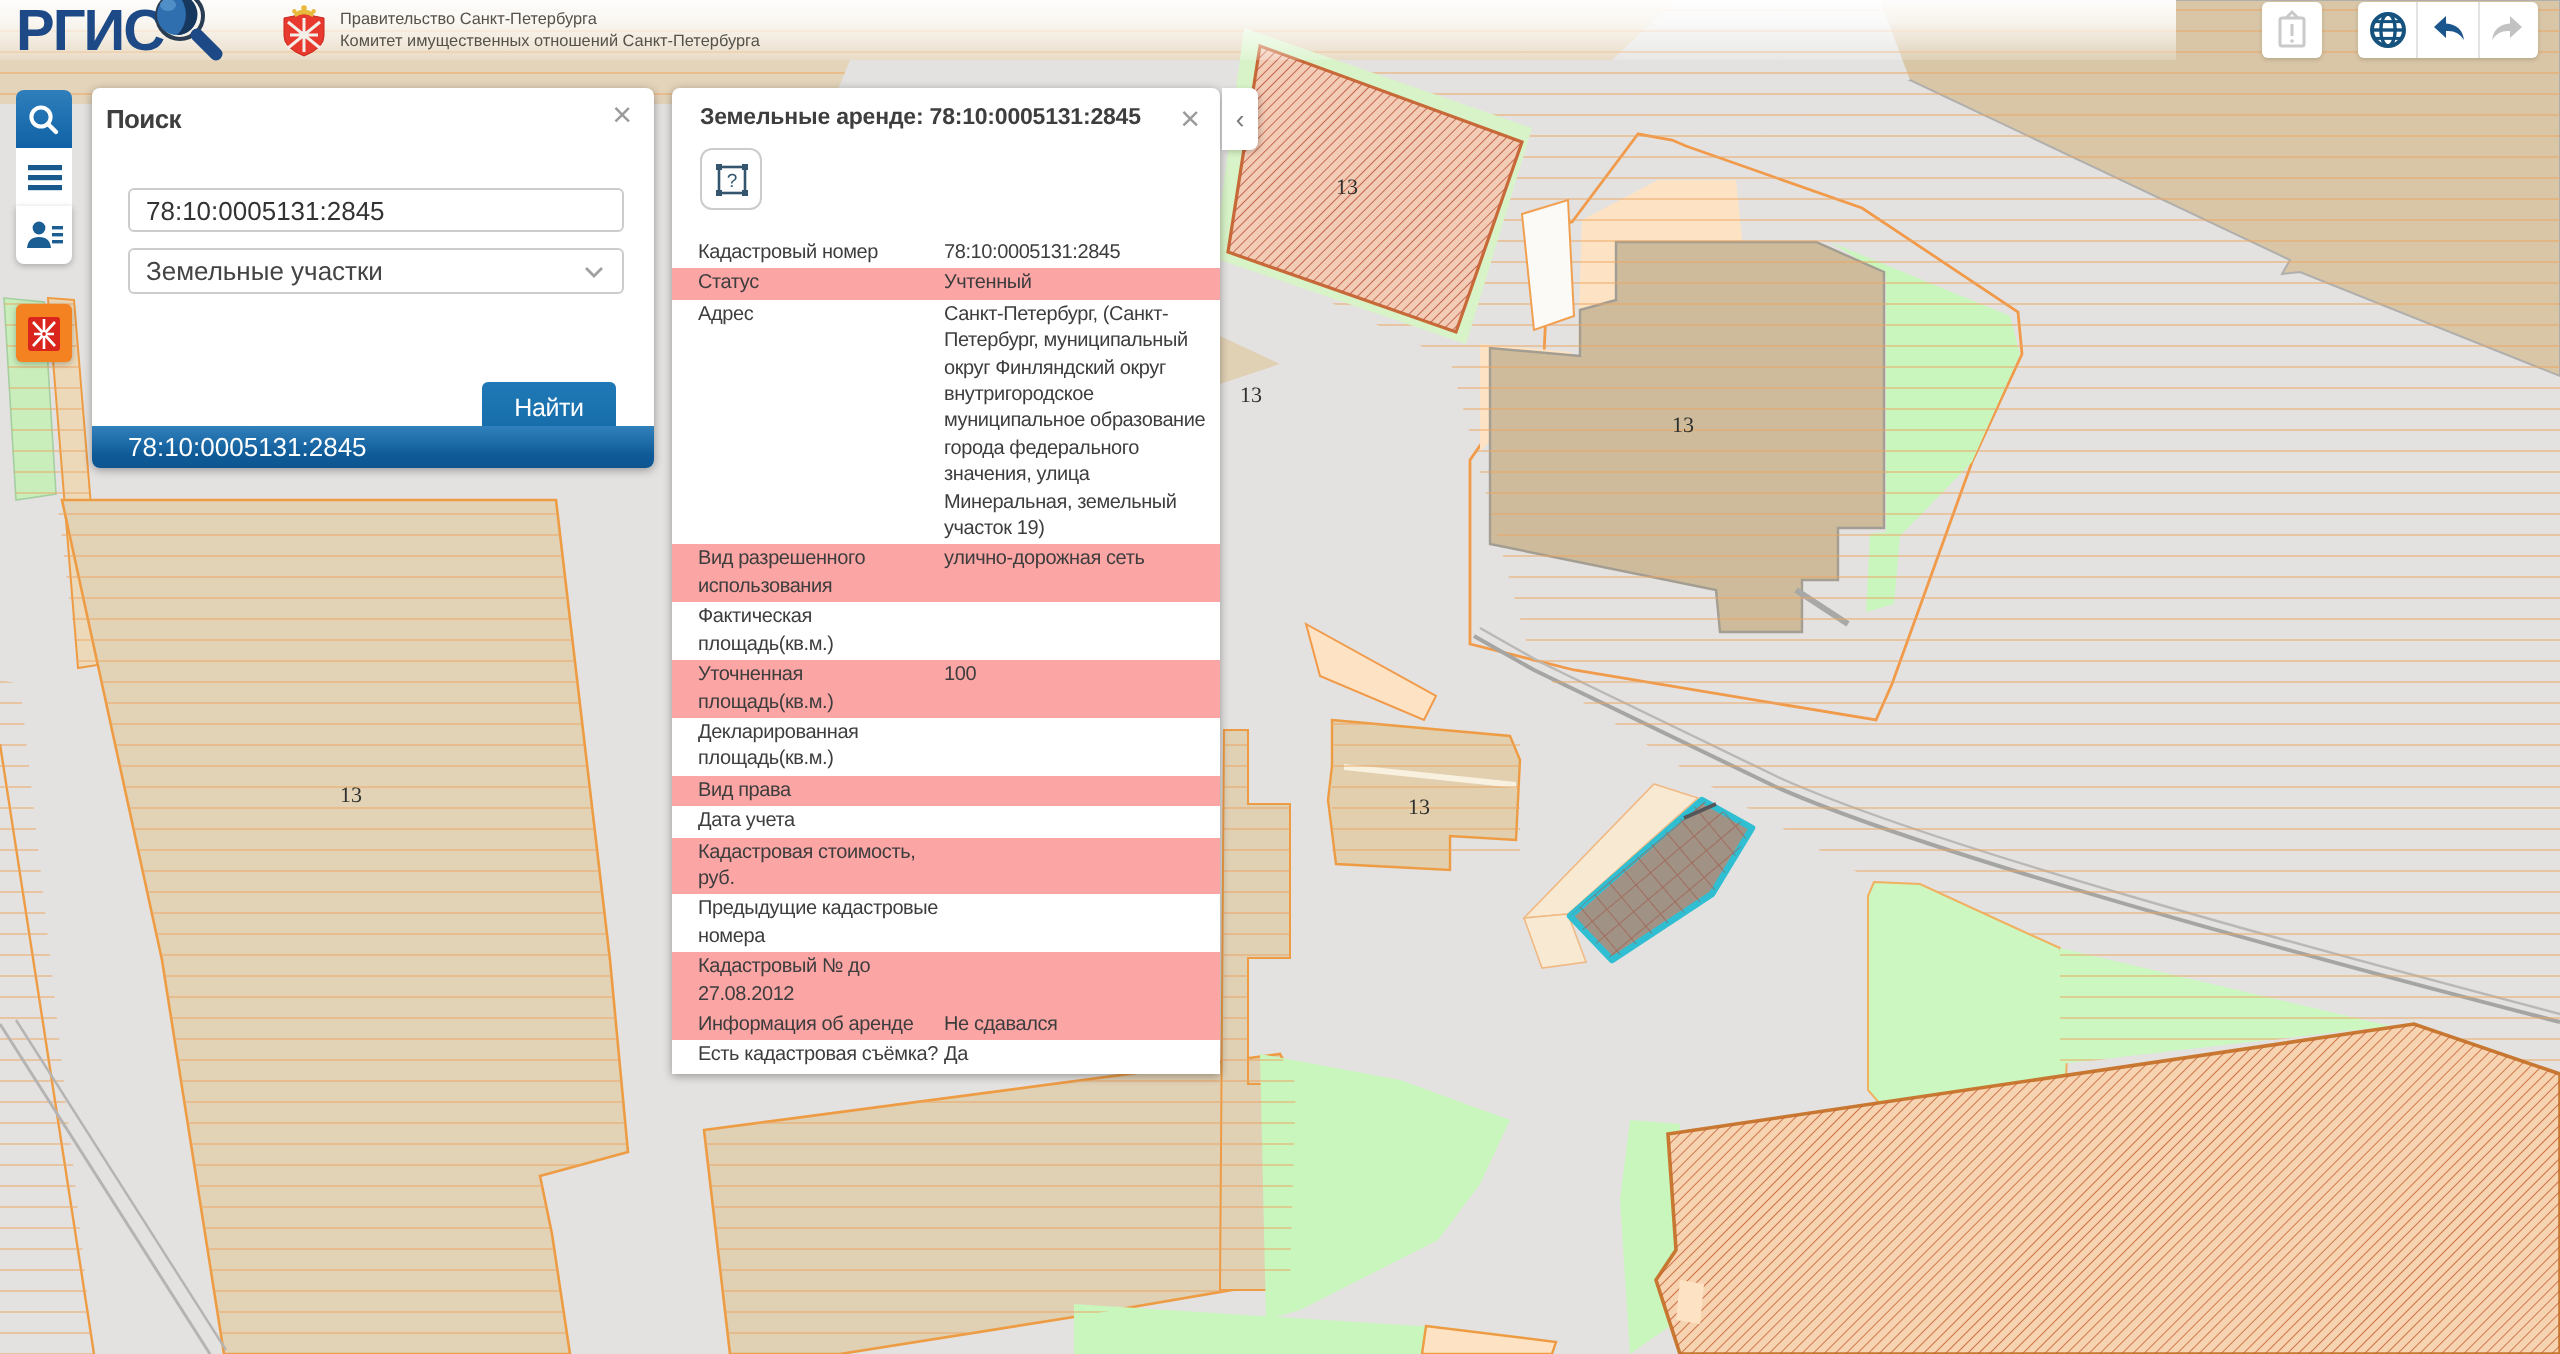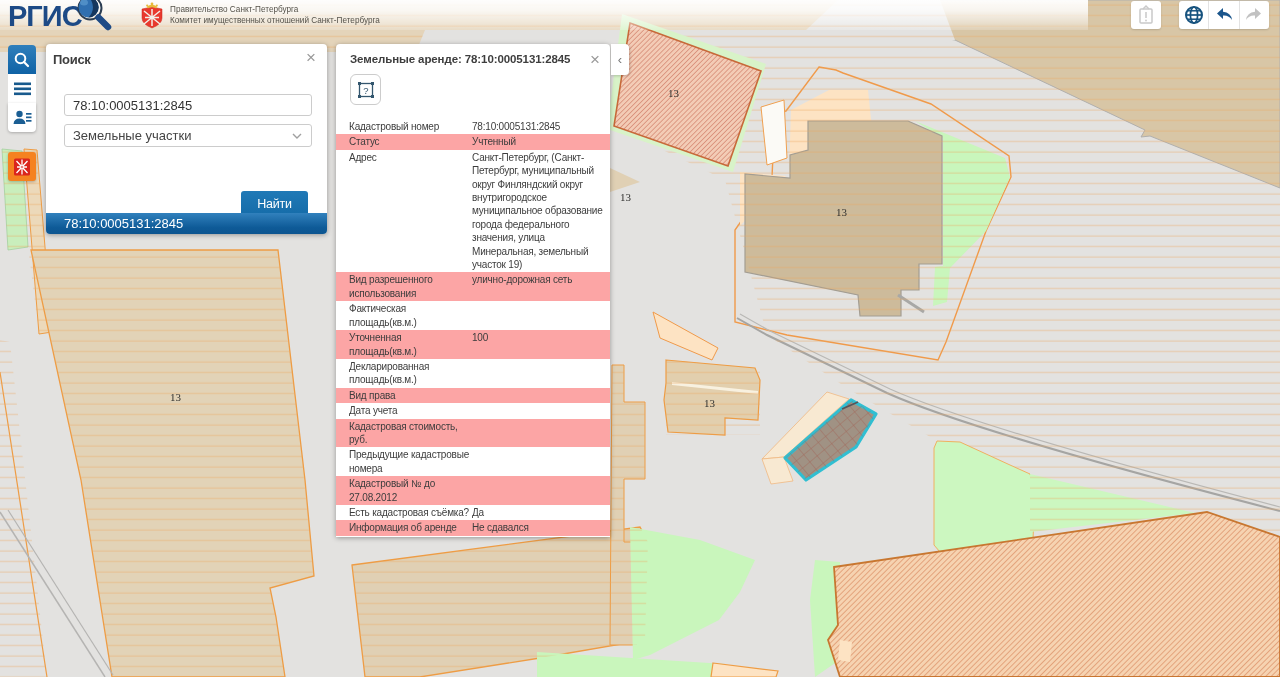--- a/index.html
+++ b/index.html
@@ -294,23 +294,23 @@
         <div class="vl"></div>
       </div>
     <div class="row">
         <div class="lb">Предыдущие кадастровые номера</div>
         <div class="vl"></div>
       </div>
     <div class="row g">
         <div class="lb">Кадастровый № до 27.08.2012</div>
         <div class="vl"></div>
       </div>
+    <div class="row g">
+        <div class="lb">Информация об аренде</div>
+        <div class="vl">Не сдавался</div>
+      </div>
     <div class="row">
         <div class="lb">Есть кадастровая съёмка?</div>
         <div class="vl">Да</div>
       </div>
-    <div class="row g">
-        <div class="lb">Информация об аренде</div>
-        <div class="vl">Не сдавался</div>
-      </div>
   </div>
 </div>
 <div id="collapse">‹</div>
 
 </body></html>

